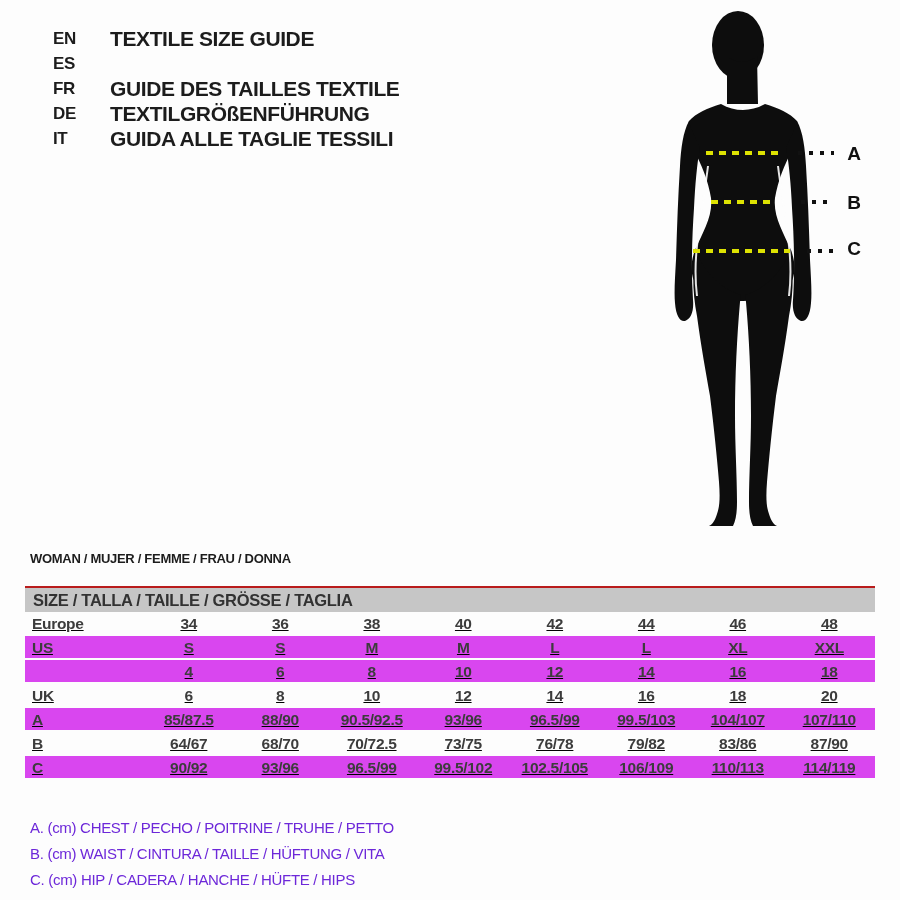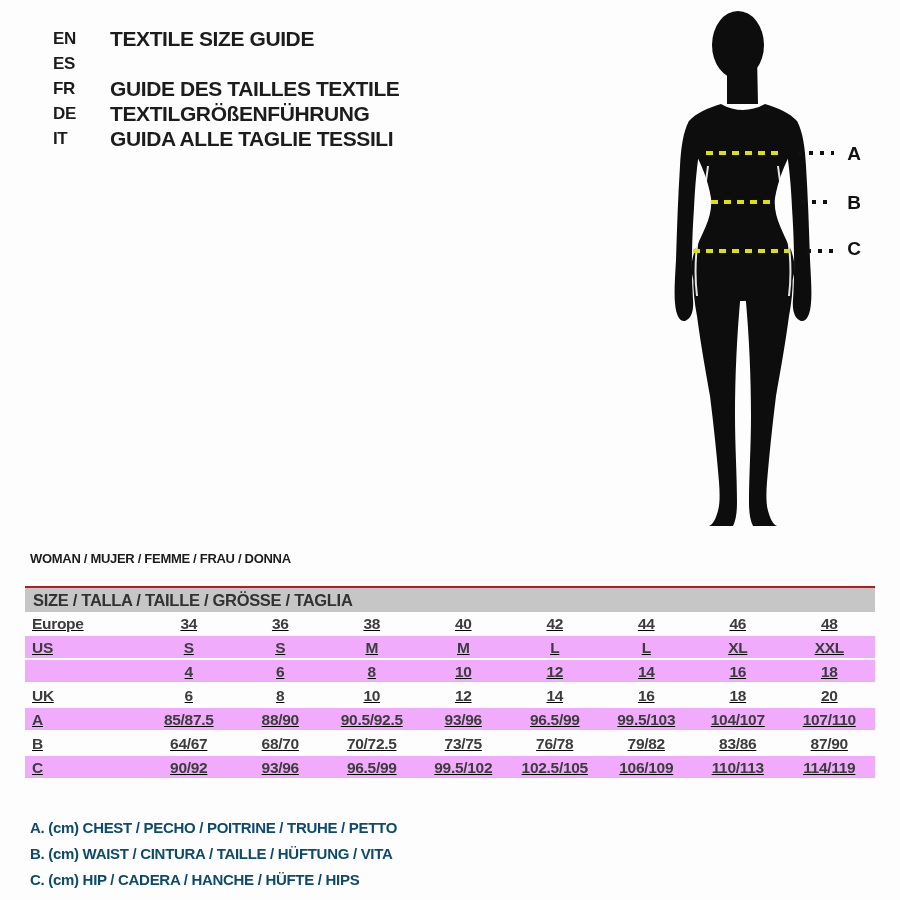--- a/index.html
+++ b/index.html
@@ -41,31 +41,31 @@
   #size-table{left:25px;top:586px;width:850px;}
   #table-header{
     height:24px;line-height:24px;background:#c6c6c6;border-top:2px solid #b91c1c;
     font-weight:bold;font-size:16.5px;color:#323232;padding-left:8px;
     letter-spacing:-0.3px;
   }
   .trow{
     display:grid;grid-template-columns:118px repeat(8,1fr);
     height:24px;line-height:24px;text-decoration:underline;
   }
-  .trow.shade{background:#f0abfc;box-shadow:inset 0 -2px 0 0 #fdfdfd;}
+  .trow.shade{background:#d946ef;box-shadow:inset 0 -2px 0 0 #fdfdfd;}
   .tcell{
     text-align:center;font-weight:bold;font-size:15.5px;color:#3c3c3c;
     letter-spacing:-0.3px;white-space:nowrap;
   }
   .tlabel{text-align:left;padding-left:7px;}
 
   
   #legend-block{left:30px;top:815px;}
   .legend-line{
-    height:26px;line-height:26px;font-weight:bold;font-size:15px;color:#0c4a6e;
+    height:26px;line-height:26px;font-weight:normal;font-size:15px;color:#6d28d9;
     letter-spacing:-0.3px;white-space:nowrap;
   }
 </style>
 </head>
 <body>
 
 <div id="lang-block" class="abs">
   <div class="lang-row">
     <span class="lang-code">EN</span>
     <span class="lang-label">TEXTILE SIZE GUIDE</span>

